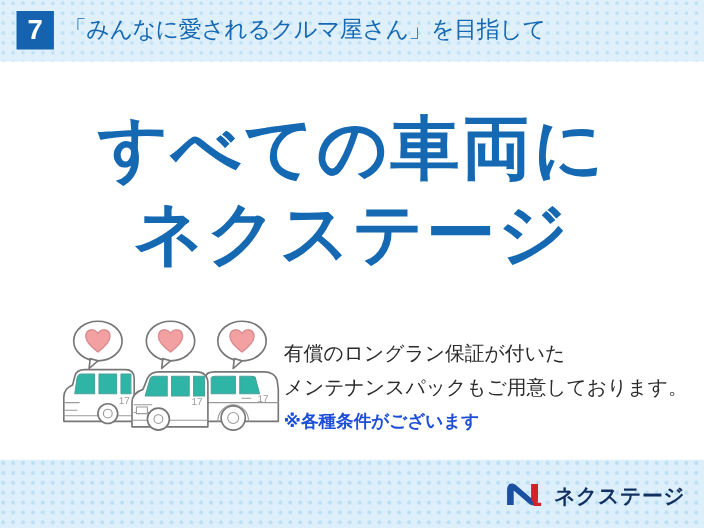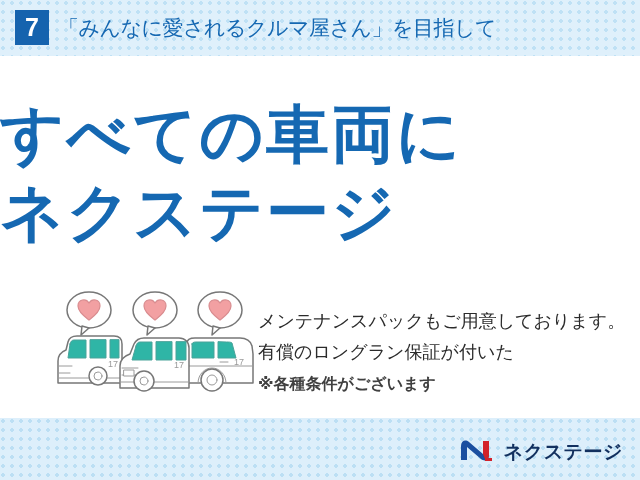--- a/index.html
+++ b/index.html
@@ -56,20 +56,21 @@
     letter-spacing: -0.5px;
     line-height: 29px;
   }
 
   
   .headline {
     position: absolute;
     left: 0;
     top: 96px;
     width: 640px;
+    text-align: center;
     color: #1568b2;
     font-weight: bold;
     font-size: 63px;
     line-height: 78px;
     letter-spacing: 2px;
     white-space: nowrap;
     font-family: "DejaVu Sans", "Liberation Sans", sans-serif;
   }
   .headline .l1 { display: block; }
   .headline .l2 { display: block; }
@@ -84,21 +85,21 @@
     font-size: 18px;
     line-height: 31px;
     letter-spacing: 0px;
     white-space: nowrap;
   }
   .body-copy .bl { display: block; }
   .body-copy .note {
     display: block;
     font-size: 16px;
     font-weight: bold;
-    color: #404040;
+    color: #1d4ed8;
     letter-spacing: 0px;
   }
 
   
   .cars-art {
     position: absolute;
     left: 48px;
     top: 288px;
     width: 210px;
     height: 118px;
@@ -219,22 +220,22 @@
 
           <circle cx="96" cy="93" r="10" fill="#ffffff" stroke="#777777"></circle>
           <circle cx="96" cy="93" r="4" fill="#ffffff" stroke="#9a9a9a" stroke-width="1"></circle>
           <text x="126" y="80" font-family="Liberation Sans, sans-serif" font-size="9" fill="#9a9a9a" stroke="none">17</text>
         </g>
       </g>
     </svg>
   </div>
 
   <div class="body-copy">
+    <span class="bl">有償のロングラン保証が付いた</span>
     <span class="bl">メンテナンスパックもご用意しております。</span>
-    <span class="bl">有償のロングラン保証が付いた</span>
     <span class="note">※各種条件がございます</span>
   </div>
 
   <div class="footer-band"></div>
 
   <div class="brand-lockup">
     <span>
       <svg width="38" height="25" viewBox="0 0 38 25" xmlns="http://www.w3.org/2000/svg">
         <path d="M2 22 L2 8 C2 3 6 1 10 4 L24 16 L24 3 L30 3 L30 17 C30 22 26 24 22 21 L8 9 L8 22 Z" fill="#1b4fa0"></path>
         <path d="M24 3 L30 3 L30 17 C30 20 28.5 21.8 26.5 22.3 L24 16 Z" fill="#d3222a"></path>

